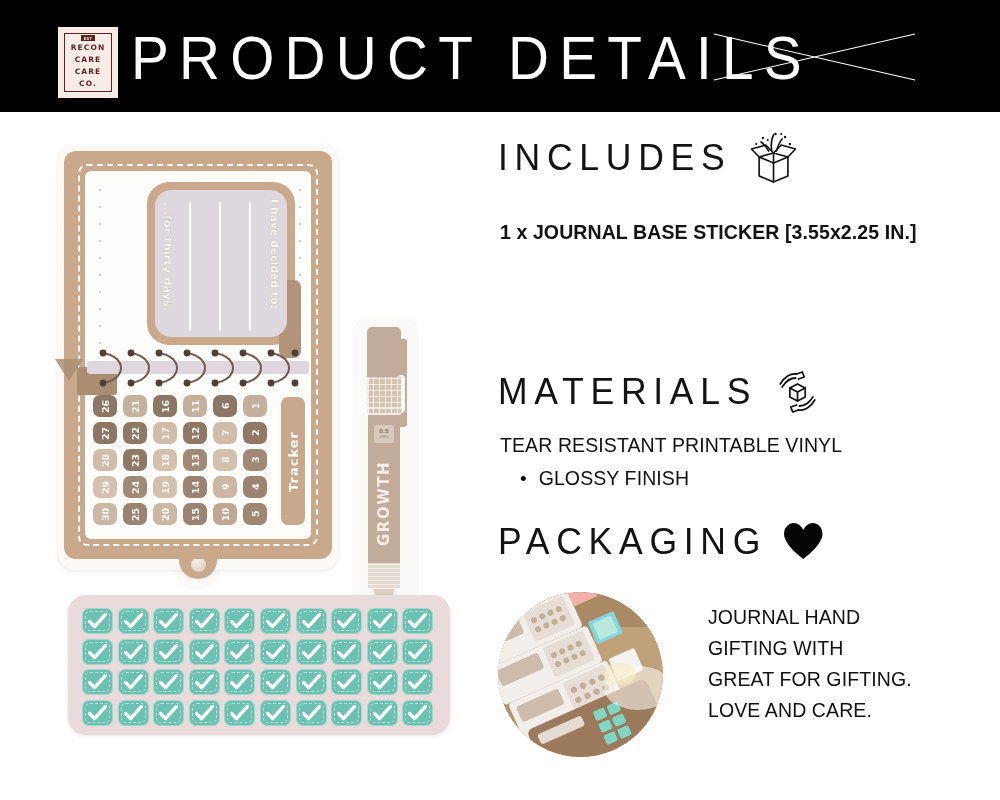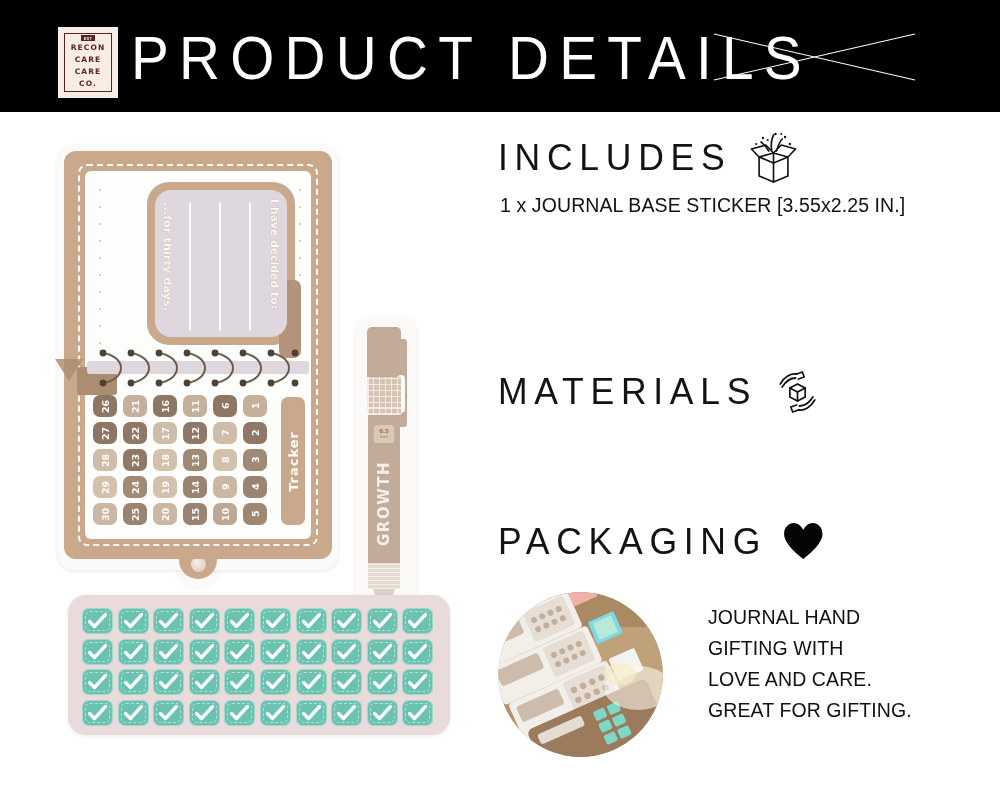--- a/index.html
+++ b/index.html
@@ -261,21 +261,21 @@
     letter-spacing:7px; line-height:44px; white-space:nowrap;
     font-family:"Liberation Sans", sans-serif;
     transform: scaleX(0.96); transform-origin:left center;
   }
   .body-line{
     font-size:19.5px; color:#121212; line-height:27px;
     letter-spacing:.1px; white-space:nowrap;
     font-family:"Liberation Sans", sans-serif;
   }
   .includes-head{ position:absolute; left:28px; top:20px; }
-  .includes-list{ position:absolute; left:30px; top:80px; }
+  .includes-list{ position:absolute; left:30px; top:107px;font-weight:bold; }
   .includes-list li{ list-style:none; margin-bottom:28px; }
 
   .materials-head{ position:absolute; left:28px; top:256px; }
   .materials-body{ position:absolute; left:30px; top:320px; }
   .materials-body .bul{ display:flex; gap:12px; margin-top:6px; padding-left:20px; }
   .bul-dot{ font-size:19px; line-height:27px; }
 
   .packaging-head{ position:absolute; left:28px; top:408px; }
   .pack-photo{
     position:absolute; left:28px; top:480px; width:165px; height:165px;
@@ -699,20 +699,27 @@
           <path d="M8 16 C12 9 19 5 25 6"></path>
           <path d="M10 19 C14 13 19 10 24 10"></path>
           <path d="M25 6 L31 4 L33 9 L27 11"></path>
           <path d="M44 32 C40 39 33 43 27 42"></path>
           <path d="M42 29 C38 35 33 38 28 38"></path>
           <path d="M27 42 L21 44 L19 39 L25 37"></path>
         </g>
       </svg>
     </div>
 
+    <div class="materials-body">
+      <div class="body-line">TEAR RESISTANT PRINTABLE VINYL</div>
+      <div class="bul">
+        <span class="bul-dot">•</span>
+        <span class="body-line">GLOSSY FINISH</span>
+      </div>
+    </div>
 
     <div class="sec-head packaging-head">
       <span>PACKAGING</span>
       <svg width="44" height="40" viewBox="0 0 44 40">
         <path d="M22 37 C6 25 2 17 2 12 C2 5 7 1 12 1 C16.5 1 20 4 22 8 C24 4 27.5 1 32 1 C37 1 42 5 42 12 C42 17 38 25 22 37 Z" fill="#050505"></path>
       </svg>
     </div>
 
     <div class="pack-photo">
       <svg viewBox="0 0 165 165" width="165" height="165">
@@ -790,17 +797,17 @@
           </g>
           <ellipse cx="140" cy="96" rx="34" ry="22" fill="#fffdf4" opacity=".55"></ellipse>
           <ellipse cx="122" cy="82" rx="16" ry="11" fill="#f6edc9" opacity=".7"></ellipse>
         </g>
       </svg>
     </div>
 
     <div class="pack-text">
       <div class="body-line">JOURNAL HAND</div>
       <div class="body-line">GIFTING WITH</div>
+      <div class="body-line">GREAT FOR GIFTING.</div>
       <div class="body-line">LOVE AND CARE.</div>
-      <div class="body-line">GREAT FOR GIFTING.</div>
     </div>
   </div>
 </div>
 
 </body></html>

